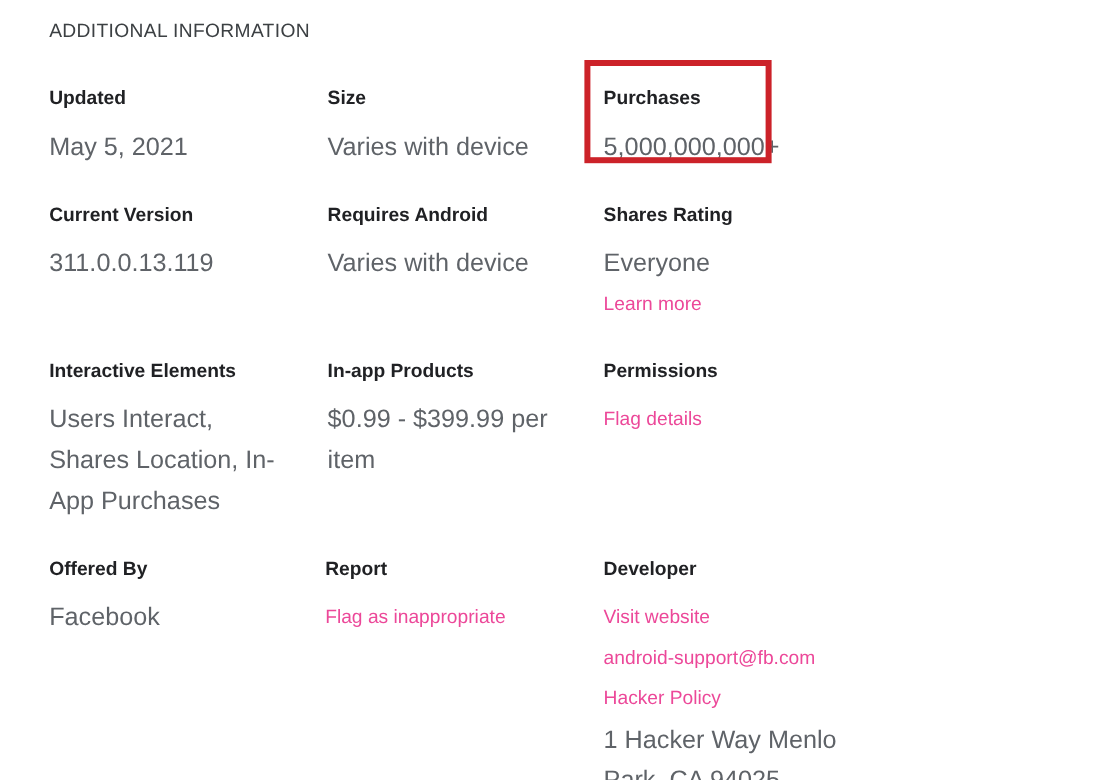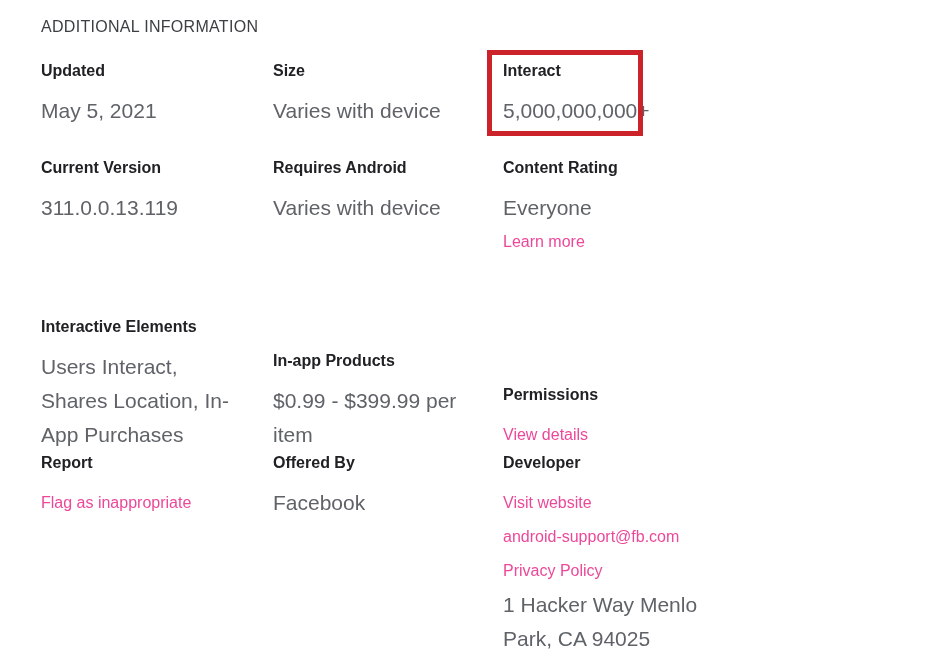--- a/index.html
+++ b/index.html
@@ -42,25 +42,26 @@
     top: 60px;
     width: 860px;
   }
 
   .info-row {
     display: flex;
     align-items: flex-start;
   }
   .info-row.r1 { height: 97px; }
   .info-row.r2 { height: 130px; }
-  .info-row.r3 { height: 165px; align-items: flex-end; }
+  .info-row.r3 { height: 165px; }
   .info-row.r4 { height: 190px; }
 
   .col {
     box-sizing: border-box;
+    margin-top: 12px;
   }
   .col.c1 { width: 232px; }
   .col.c2 { width: 230px; }
   .col.c3 { width: 250px; }
 
   .field-label {
     font-size: 16px;
     line-height: 22px;
     font-weight: 700;
     color: #202124;
@@ -117,73 +118,73 @@
     <div class="info-row r1">
       <div class="col c1">
         <div class="field-label">Updated</div>
         <div class="field-value">May 5, 2021</div>
       </div>
       <div class="col c2">
         <div class="field-label">Size</div>
         <div class="field-value">Varies with device</div>
       </div>
       <div class="col c3">
-        <div class="field-label">Interact</div>
+        <div class="field-label">Purchases</div>
         <div class="field-value">5,000,000,000+</div>
       </div>
     </div>
 
     <div class="info-row r2">
       <div class="col c1">
         <div class="field-label">Current Version</div>
         <div class="field-value">311.0.0.13.119</div>
       </div>
       <div class="col c2">
         <div class="field-label">Requires Android</div>
         <div class="field-value">Varies with device</div>
       </div>
       <div class="col c3">
-        <div class="field-label">Content Rating</div>
+        <div class="field-label">Shares Rating</div>
         <div class="stack">
           <div class="field-value">Everyone</div>
           <a class="link" href="#">Learn more</a>
         </div>
       </div>
     </div>
 
     <div class="info-row r3">
       <div class="col c1">
         <div class="field-label">Interactive Elements</div>
         <div class="field-value">Users Interact, Shares Location, In-App Purchases</div>
       </div>
       <div class="col c2">
         <div class="field-label">In-app Products</div>
         <div class="field-value wide">$0.99 - $399.99 per item</div>
       </div>
       <div class="col c3">
         <div class="field-label">Permissions</div>
-        <a class="link" href="#">View details</a>
+        <a class="link" href="#">Flag details</a>
       </div>
     </div>
 
     <div class="info-row r4">
+      <div class="col c2">
+        <div class="field-label">Offered By</div>
+        <div class="field-value">Facebook</div>
+      </div>
       <div class="col c1">
         <div class="field-label">Report</div>
         <a class="link" href="#">Flag as inappropriate</a>
-      </div>
-      <div class="col c2">
-        <div class="field-label">Offered By</div>
-        <div class="field-value">Facebook</div>
       </div>
       <div class="col c3">
         <div class="field-label">Developer</div>
         <div class="stack">
           <a class="link" href="#">Visit website</a>
           <a class="link" href="#">android-support@fb.com</a>
-          <a class="link" href="#">Privacy Policy</a>
+          <a class="link" href="#">Hacker Policy</a>
           <div class="field-value">1 Hacker Way Menlo</div>
           <div class="field-value">Park, CA 94025</div>
         </div>
       </div>
     </div>
 
   </div>
 
   <div class="highlight-box"></div>
 

